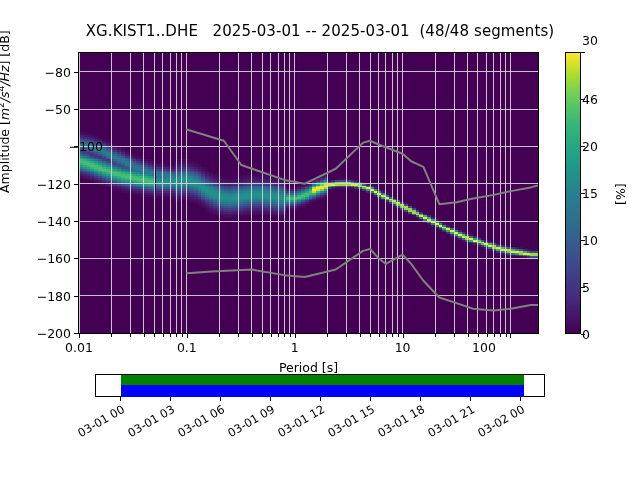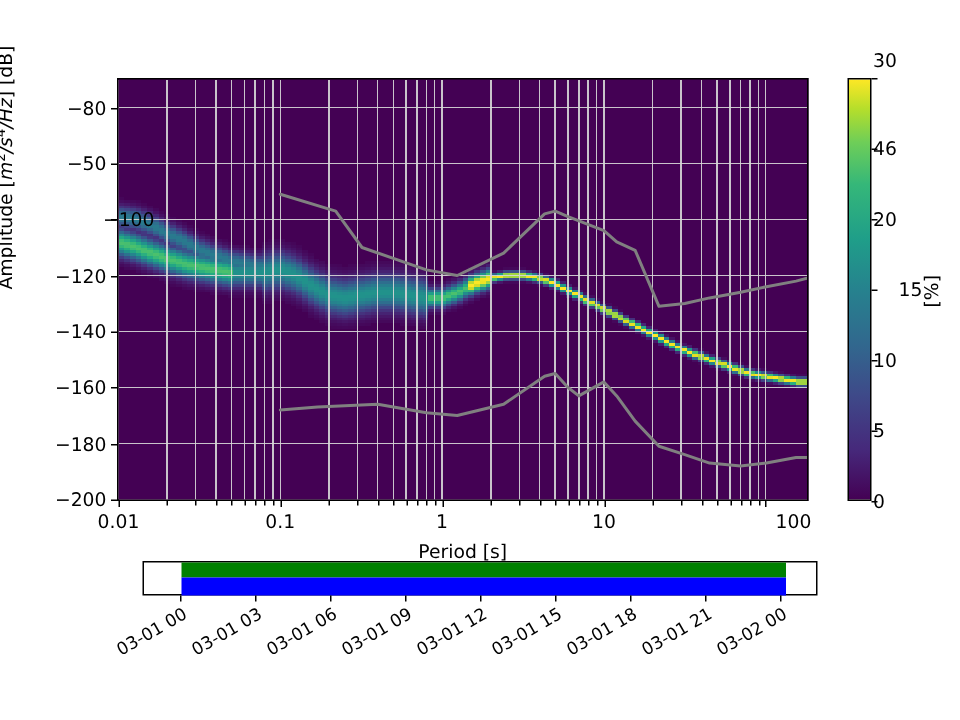--- a/index.html
+++ b/index.html
@@ -66,20 +66,21 @@
     position:absolute;font-size:11.5px;white-space:nowrap;
     transform-origin:right top;transform:rotate(-30deg);
     text-align:right;
   }
 </style>
 </head>
 <body>
 
 <div id="fig">
 
+  <div class="title">XG.KIST1..DHE   2025-03-01 -- 2025-03-01  (48/48 segments)</div>
 
   <div class="ylabel">
     Amplitude [<i>m</i><sup style="font-size:9px">2</sup><i>/s</i><sup style="font-size:9px">4</sup><i>/Hz</i>] [dB]
   </div>
 
   <div class="axes">
     <div class="axes-clip">
       <svg id="plotsvg" width="459" height="280" viewBox="0 0 459 280" style="position:absolute;left:0;top:0;display:block;">
           <g>
             <rect x="0.00" y="123.20" width="3.83" height="1.87" fill="rgb(69,10,93)" shape-rendering="crispEdges"></rect>
@@ -1834,30 +1835,30 @@
     <div class="xtickmark" style="left: 477.994px; top: 334px; height: 2.5px;"></div>
     <div class="xtickmark" style="left: 486.535px; top: 334px; height: 2.5px;"></div>
     <div class="xtickmark" style="left: 493.756px; top: 334px; height: 2.5px;"></div>
     <div class="xtickmark" style="left: 500.011px; top: 334px; height: 2.5px;"></div>
     <div class="xtickmark" style="left: 505.529px; top: 334px; height: 2.5px;"></div>
     <div class="xtickmark" style="left: 510.465px; top: 334px; height: 4px;"></div>
     <div class="xtick" style="left: 79px; top: 340px;">0.01</div>
     <div class="xtick" style="left: 186.866px; top: 340px;">0.1</div>
     <div class="xtick" style="left: 294.732px; top: 340px;">1</div>
     <div class="xtick" style="left: 402.599px; top: 340px;">10</div>
-    <div class="xtick" style="left: 529px; top: 340px;">100</div>
+    <div class="xtick" style="left: 484px; top: 340px;">100</div>
     <div class="xlabel" style="left: 308.5px; top: 360px;">Period [s]</div>
     <div class="cbtickmark" style="top: 334px;"></div>
     <div class="cbtick" style="top: 334px;">0</div>
     <div class="cbtickmark" style="top: 287px;"></div>
     <div class="cbtick" style="top: 287px;">5</div>
     <div class="cbtickmark" style="top: 240px;"></div>
     <div class="cbtick" style="top: 240px;">10</div>
     <div class="cbtickmark" style="top: 193px;"></div>
-    <div class="cbtick" style="top: 193px; padding-left: 17px;">15</div>
+    <div class="cbtick" style="top: 193px;">15</div>
     <div class="cbtickmark" style="top: 146px;"></div>
     <div class="cbtick" style="top: 146px;">20</div>
     <div class="cbtickmark" style="top: 99px;"></div>
     <div class="cbtick" style="top: 99px;">46</div>
     <div class="cbtickmark" style="top: 52px;"></div>
     <div class="cbtick" style="top: 40px;">30</div>
     <div class="tltickmark" style="left: 120px; top: 397px;"></div>
     <div class="tltick" style="left: 58px; top: 402px; width: 62px;">03-01 00</div>
     <div class="tltickmark" style="left: 170px; top: 397px;"></div>
     <div class="tltick" style="left: 108px; top: 402px; width: 62px;">03-01 03</div>

